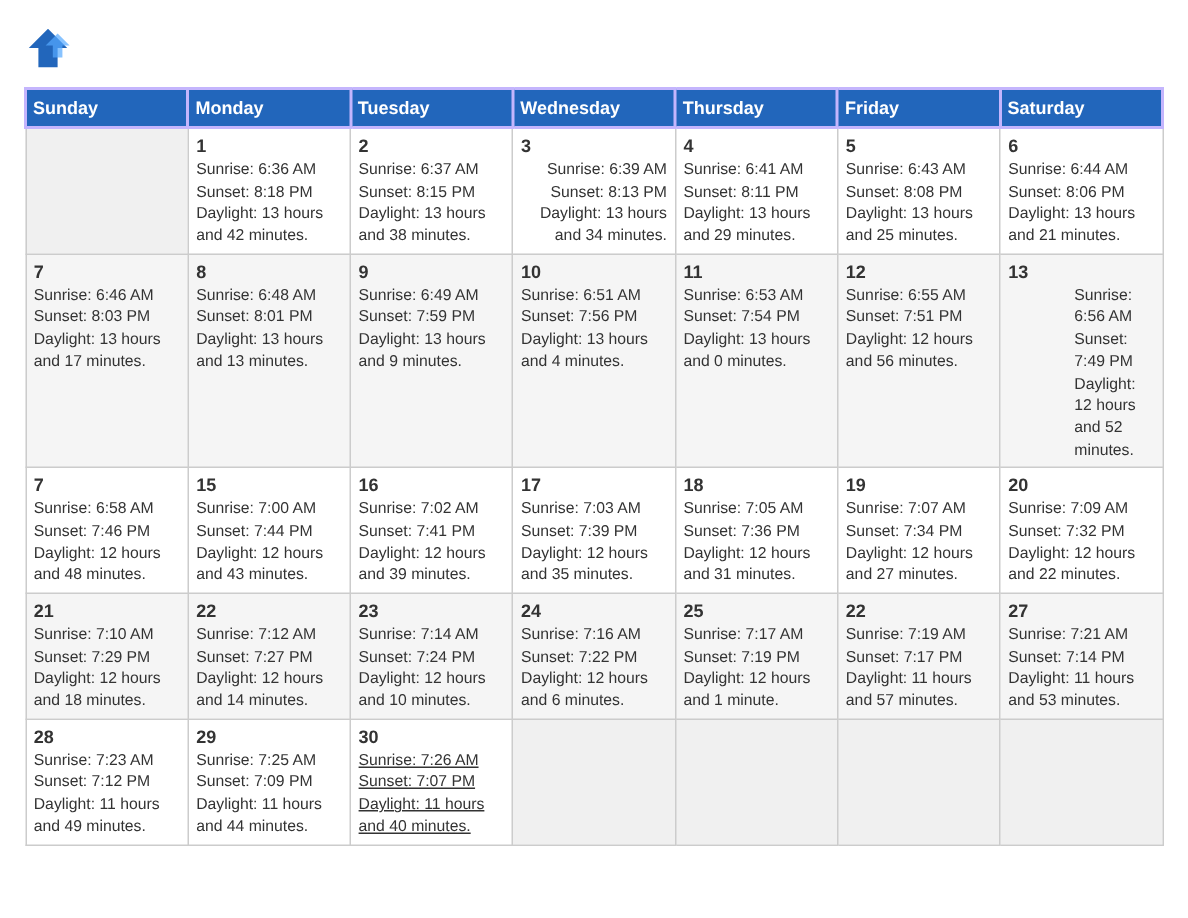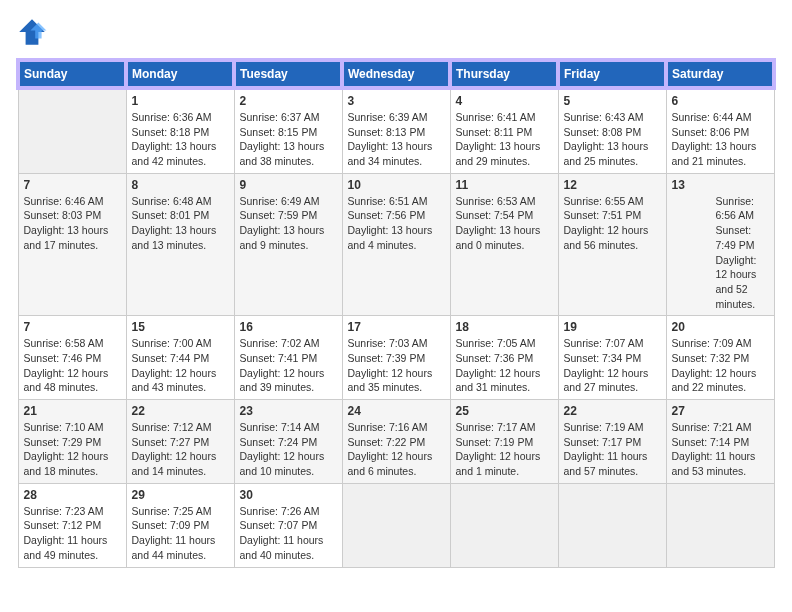--- a/index.html
+++ b/index.html
@@ -49,21 +49,21 @@
       border-collapse: collapse;
       font-size: 11px;
     }
     thead tr th {
       background-color: #2266bb;
       color: #fff;
       padding: 5px 4px;
       text-align: left;
       font-size: 12px;
       font-weight: bold;
-      border: 4px solid #c4b5fd;
+      border: 2px solid #c4b5fd;
     }
     tbody tr td {
       border: 1px solid #ccc;
       vertical-align: top;
       padding: 4px 5px;
       min-height: 70px;
       height: 80px;
       color: #333;
       width: 14.28%;
     }
@@ -127,21 +127,21 @@
         </td>
         <td>
           <span class="day-num">2</span>
           <div class="day-info" style="white-space: pre-line;">Sunrise: 6:37 AM
 Sunset: 8:15 PM
 Daylight: 13 hours
 and 38 minutes.</div>
         </td>
         <td>
           <span class="day-num">3</span>
-          <div class="day-info" style="white-space: pre-line;">Sunrise: 6:39 AM
+          <div class="day-info" style="white-space: pre-line; text-align: right;">Sunrise: 6:39 AM
 Sunset: 8:13 PM
 Daylight: 13 hours
 and 34 minutes.</div>
         </td>
         <td>
           <span class="day-num">4</span>
           <div class="day-info" style="white-space: pre-line;">Sunrise: 6:41 AM
 Sunset: 8:11 PM
 Daylight: 13 hours
 and 29 minutes.</div>
@@ -324,21 +324,21 @@
         </td>
         <td>
           <span class="day-num">29</span>
           <div class="day-info" style="white-space: pre-line;">Sunrise: 7:25 AM
 Sunset: 7:09 PM
 Daylight: 11 hours
 and 44 minutes.</div>
         </td>
         <td>
           <span class="day-num">30</span>
-          <div class="day-info" style="white-space: pre-line;">Sunrise: 7:26 AM
+          <div class="day-info" style="white-space: pre-line; text-decoration: underline;">Sunrise: 7:26 AM
 Sunset: 7:07 PM
 Daylight: 11 hours
 and 40 minutes.</div>
         </td>
         <td class="empty"></td>
         <td class="empty"></td>
         <td class="empty"></td>
         <td class="empty"></td>
       </tr>
     </tbody>

